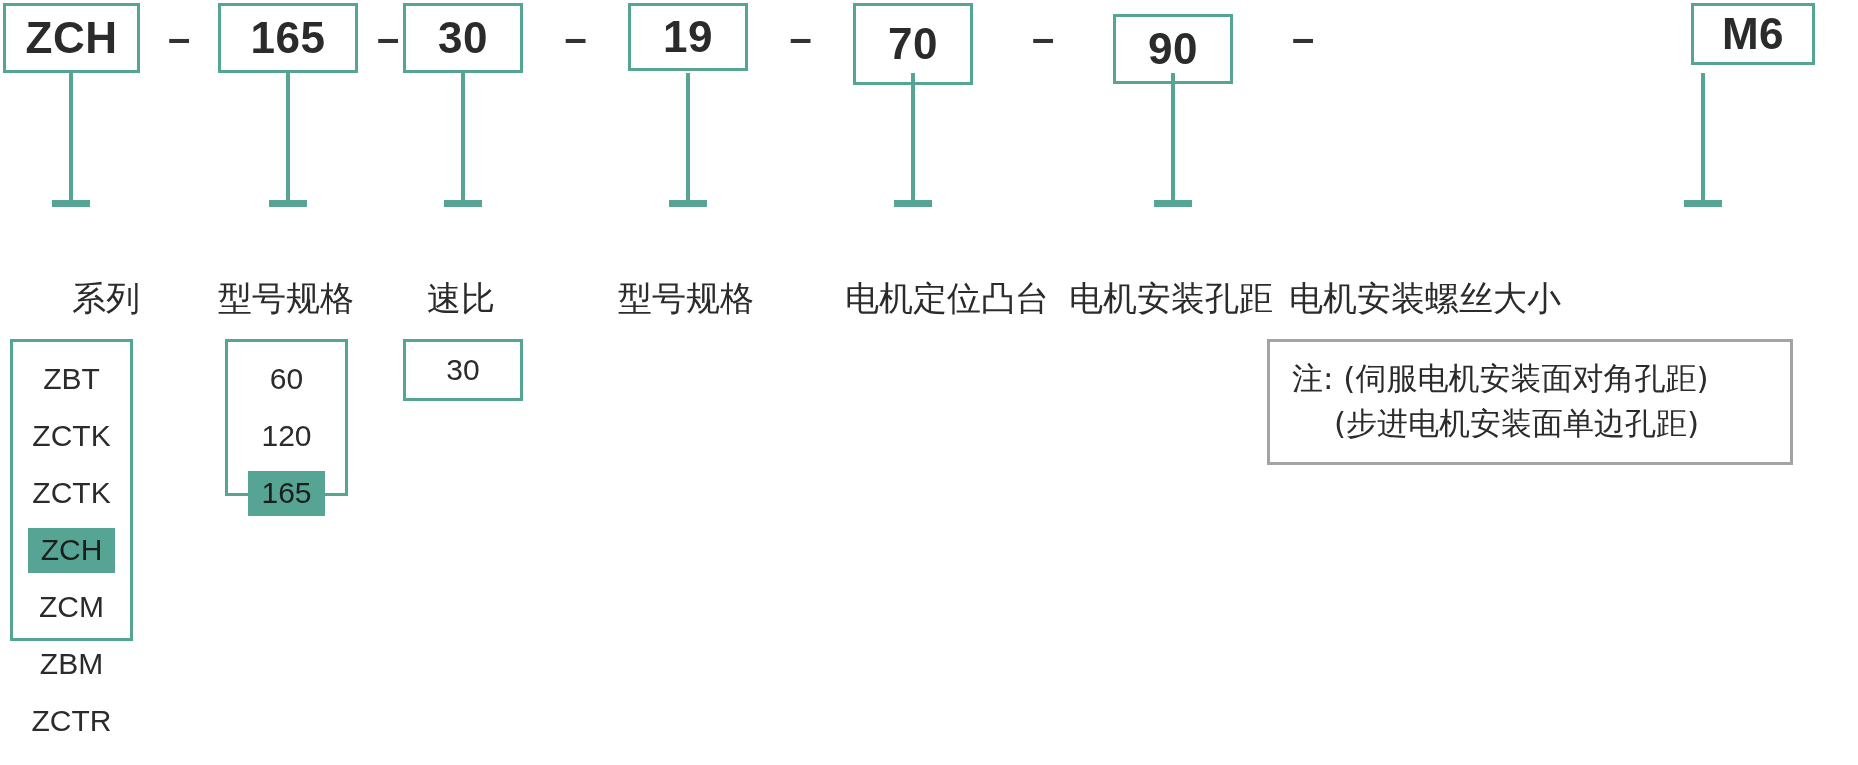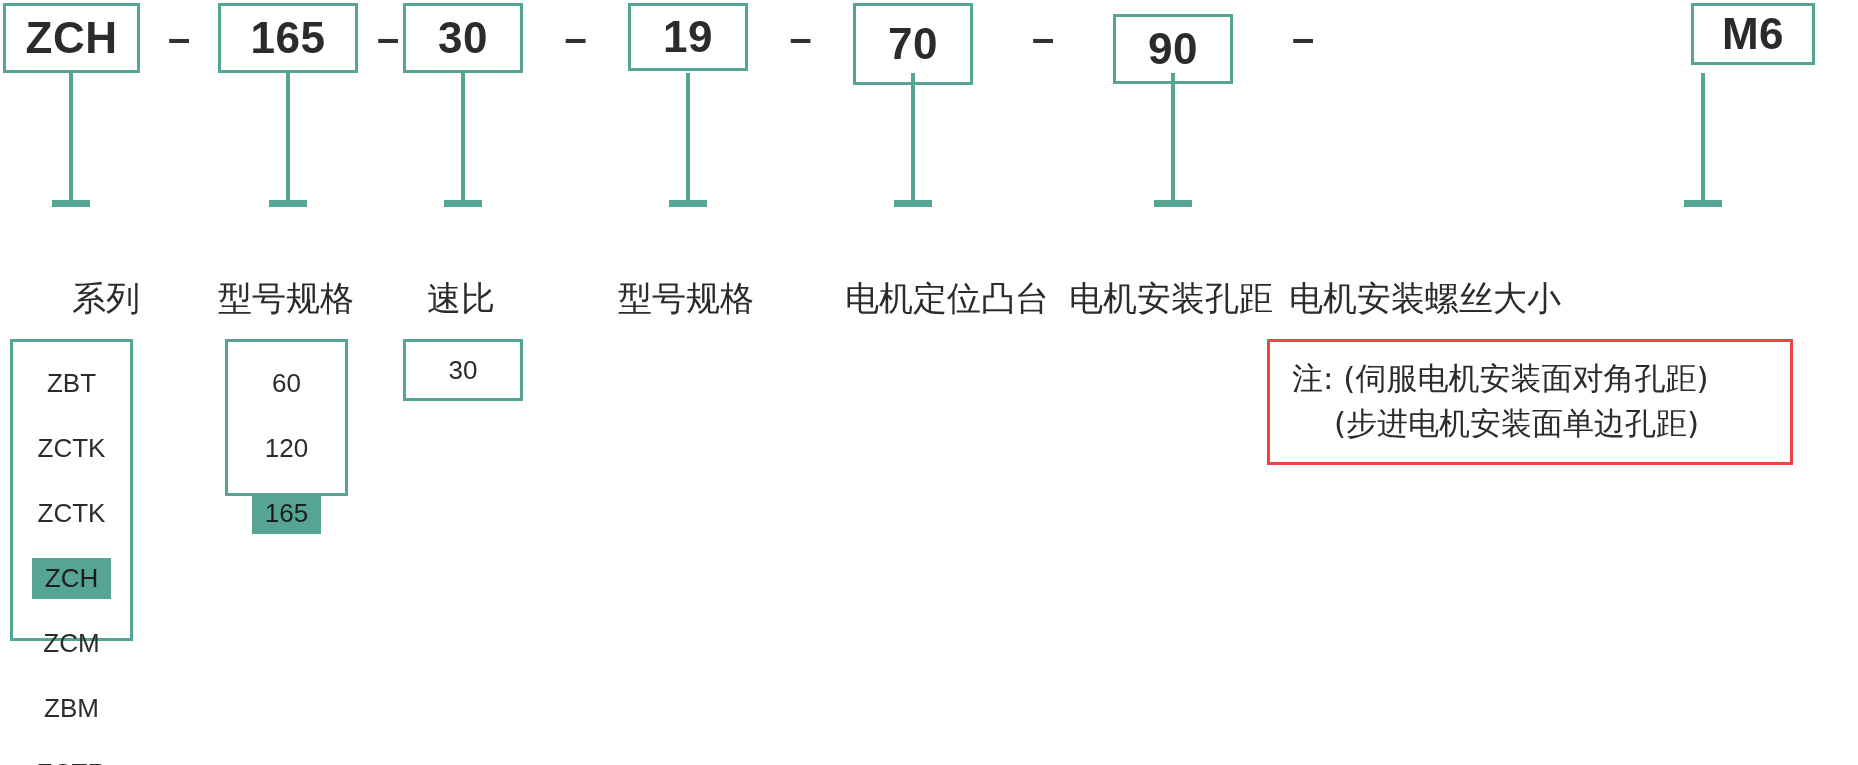--- a/index.html
+++ b/index.html
@@ -82,38 +82,38 @@
     position: absolute;
     box-sizing: border-box;
     border: 3px solid #56a494;
     background: #ffffff;
     display: flex;
     flex-direction: column;
     align-items: center;
     justify-content: flex-start;
   }
   .option-item {
-    font-size: 26px;
+    font-size: 30px;
     color: #2b2b2b;
     line-height: 1;
     padding: 7px 13px 8px 13px;
-    margin: 12px;
+    margin: 6px;
     white-space: nowrap;
     text-align: center;
   }
   .option-item.selected {
     background: #56a494;
     color: #1d1d1d;
   }
 
   
   .note-box {
     position: absolute;
     box-sizing: border-box;
-    border: 3px solid #ef4444;
+    border: 3px solid #a3a3a3;
     background: #ffffff;
     padding: 14px 4px 16px 22px;
     display: flex;
     flex-direction: column;
     justify-content: center;
   }
   .note-line {
     font-size: 31px;
     line-height: 1.45;
     color: #2b2b2b;

